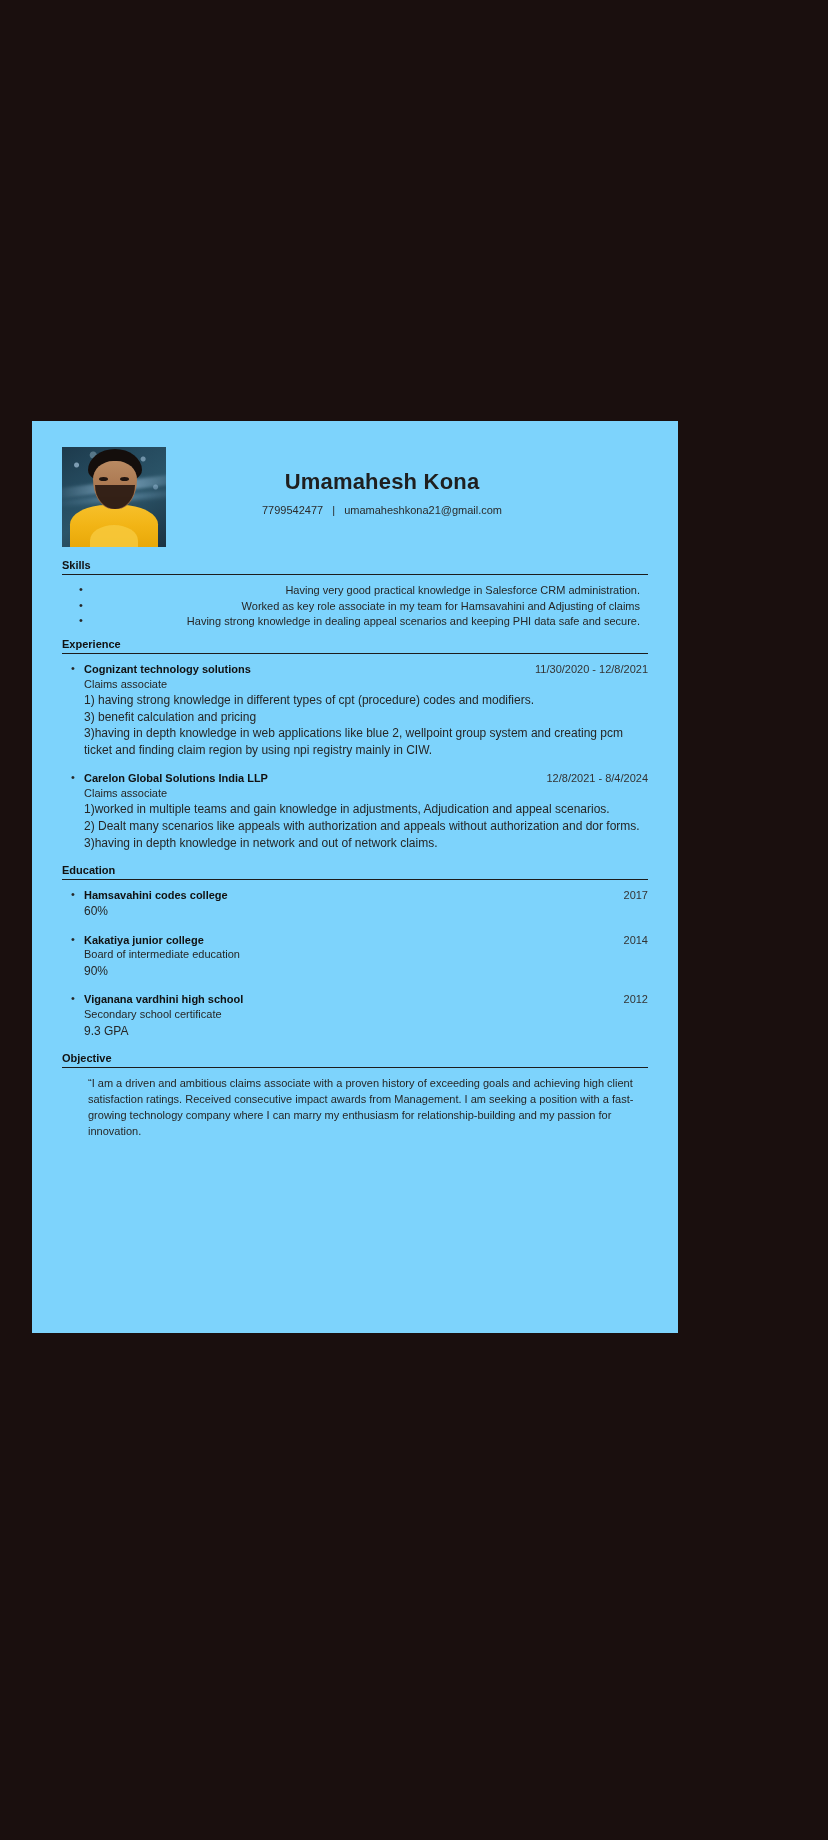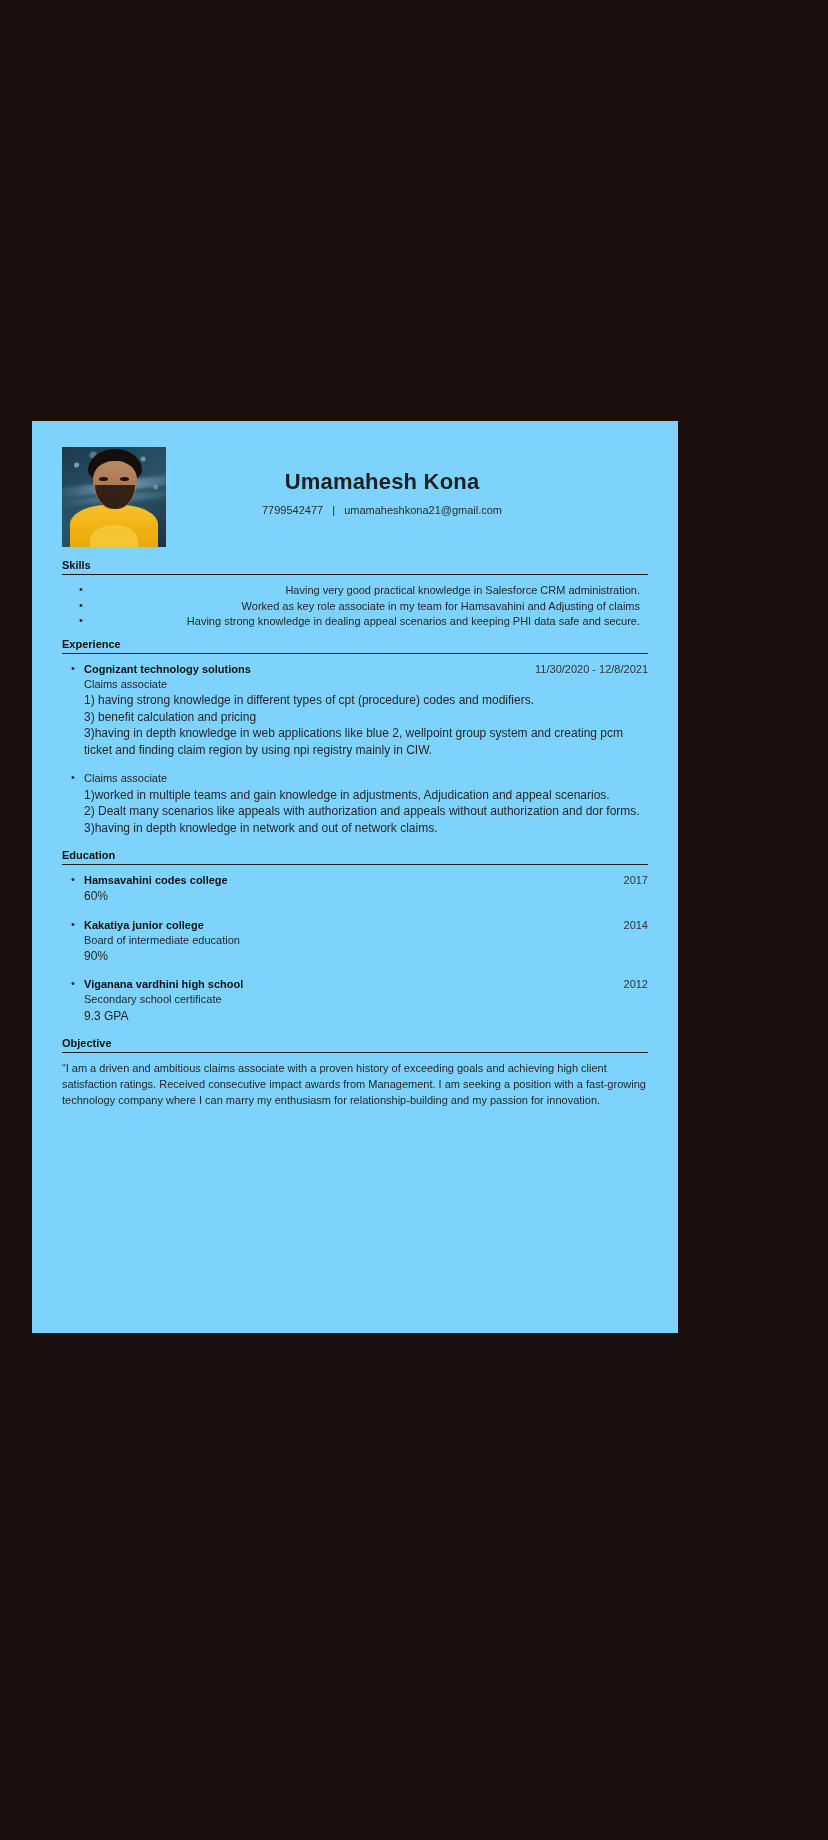--- a/index.html
+++ b/index.html
@@ -224,20 +224,21 @@
     font-size: 12px;
     color: #262626;
     line-height: 1.38;
   }
 
   .obj-text {
     font-size: 11px;
     color: #262626;
     line-height: 1.45;
     text-align: left;
+    margin-left: 26px;
   }
 
   .exp-block { margin-top: 2px; }
   .edu-block { margin-top: 2px; }
 </style>
 </head>
 <body>
 
 <div id="screen">
 
@@ -288,20 +289,24 @@
               <div class="entry-head">
                 <div class="entry-org">Cognizant technology solutions</div>
                 <div class="entry-date">11/30/2020 - 12/8/2021</div>
               </div>
               <div class="entry-role">Claims associate</div>
               <div class="entry-line">1) having strong knowledge in different types of cpt (procedure) codes and modifiers.</div>
               <div class="entry-line">3) benefit calculation and pricing</div>
               <div class="entry-line">3)having in depth knowledge in web applications like blue 2, wellpoint group system and creating pcm ticket and finding claim region by using npi registry mainly in  CIW.</div>
             </div>
             <div class="entry">
+              <div class="entry-head">
+                <div class="entry-org">Carelon Global Solutions India LLP</div>
+                <div class="entry-date">12/8/2021 - 8/4/2024</div>
+              </div>
               <div class="entry-role">Claims associate</div>
               <div class="entry-line">1)worked in multiple teams and gain knowledge in adjustments, Adjudication and appeal scenarios.</div>
               <div class="entry-line">2) Dealt many scenarios like appeals with authorization and appeals without authorization and dor forms.</div>
               <div class="entry-line">3)having in depth knowledge in network and out of network claims.</div>
             </div>
           </div>
       </div>
 
       <div class="section">
         <div class="sec-title">Education</div>

